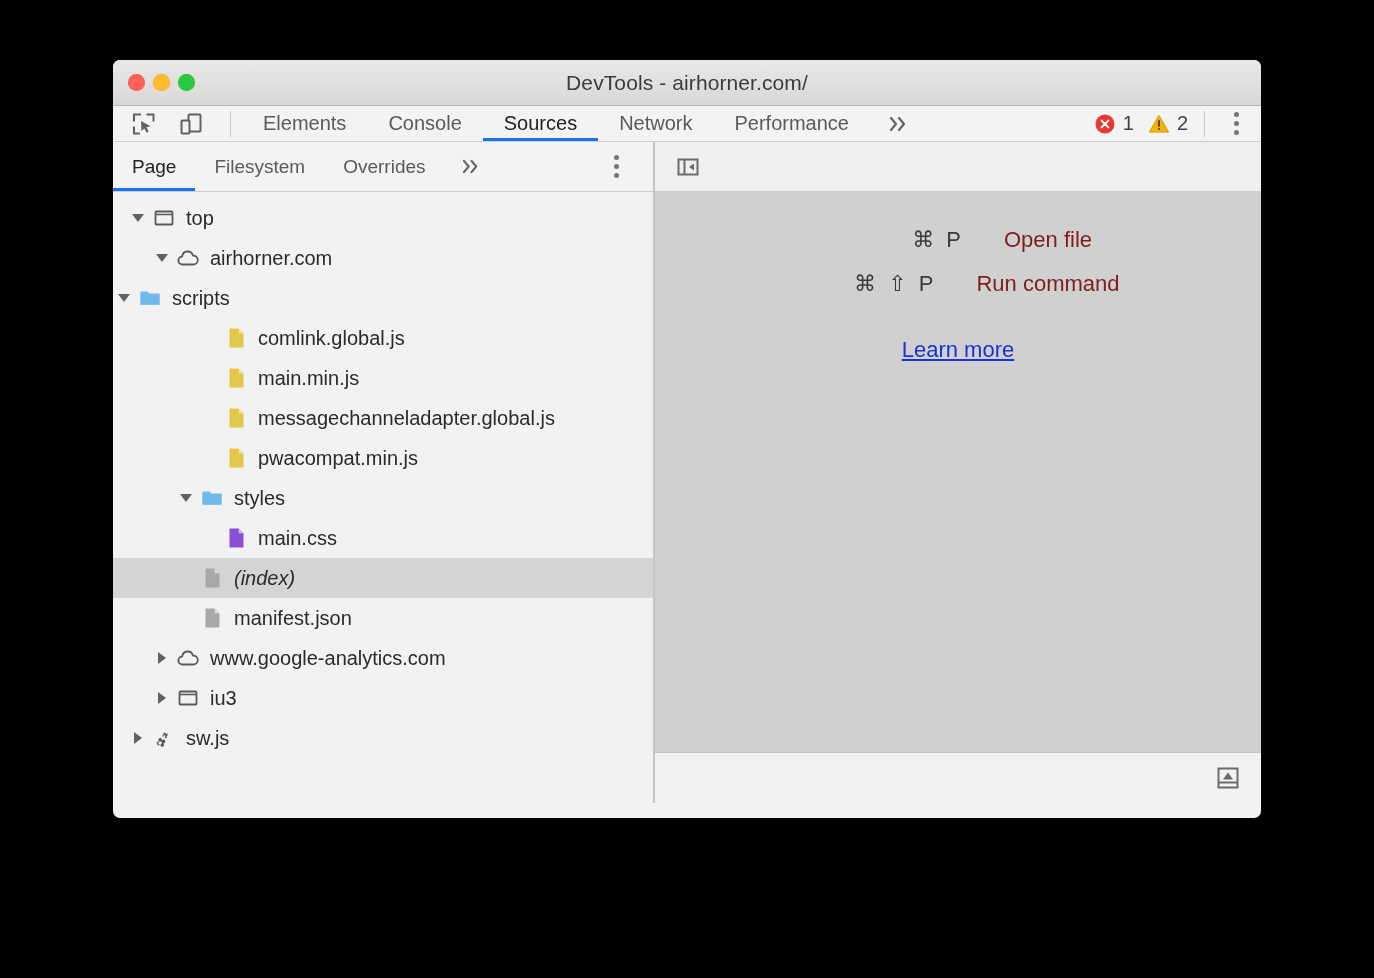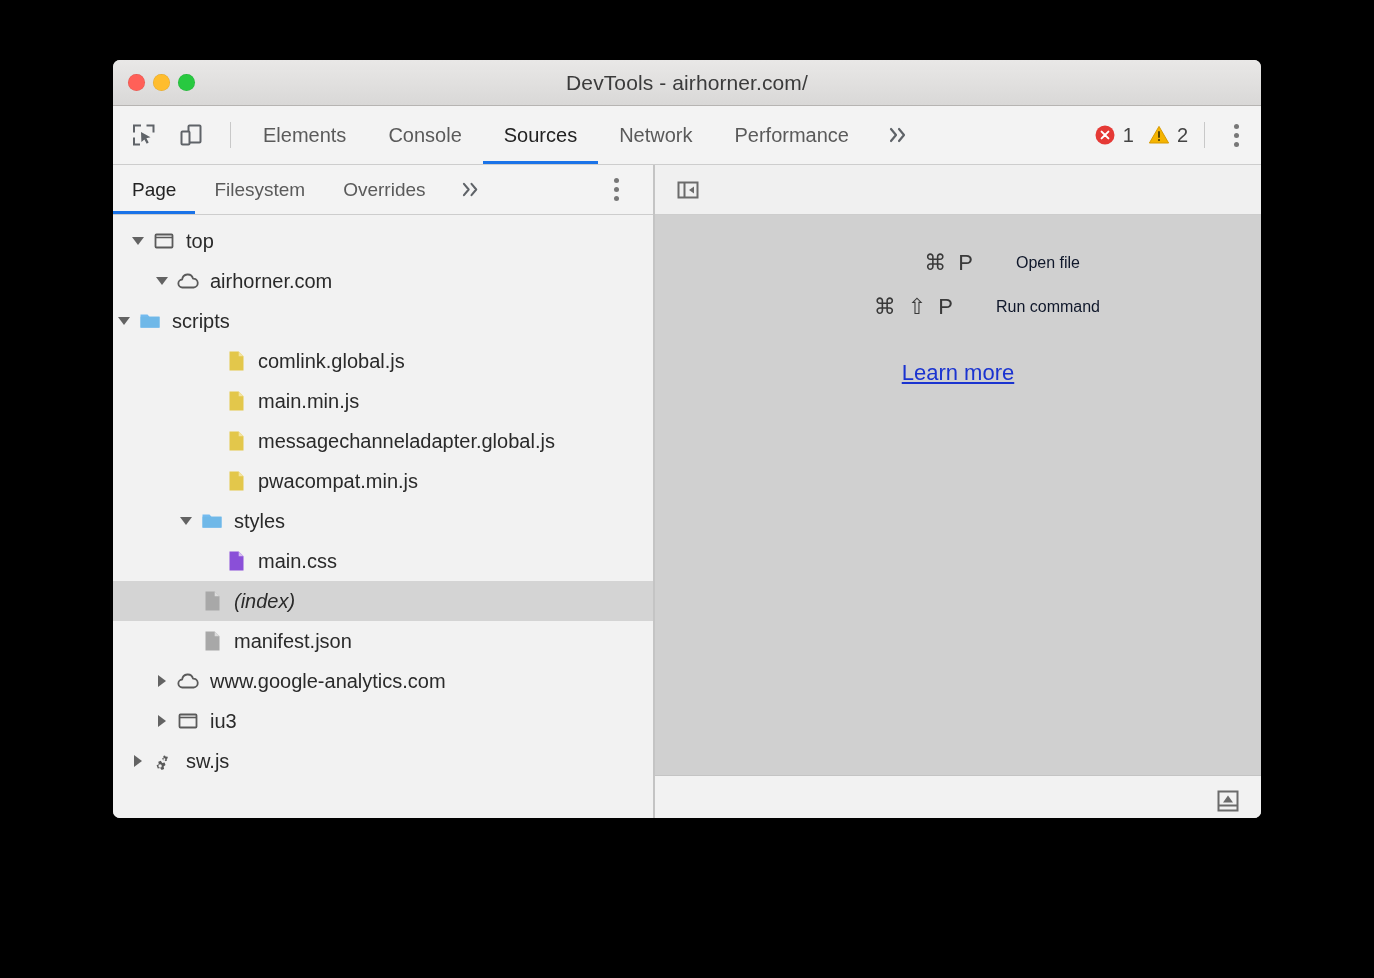--- a/index.html
+++ b/index.html
@@ -36,21 +36,21 @@
   .light { width: 17px; height: 17px; border-radius: 50%; }
   .light.red    { background: #ff6058; box-shadow: inset 0 0 0 0.5px rgba(0,0,0,.12); }
   .light.yellow { background: #ffbd2e; box-shadow: inset 0 0 0 0.5px rgba(0,0,0,.12); }
   .light.green  { background: #28c940; box-shadow: inset 0 0 0 0.5px rgba(0,0,0,.12); }
   #title-text {
     font-size: 21px; color: #3b3b3b; letter-spacing: .1px;
   }
 
   
   #tabbar {
-    height: 59px;
+    height: 36px;
     background: #f3f3f3;
     border-bottom: 1px solid #cdcdcd;
     display: flex; align-items: stretch;
     position: relative;
   }
   .tb-icons { display: flex; align-items: center; padding-left: 14px; gap: 13px; }
   .tb-icon-btn {
     width: 34px; height: 34px;
     display: flex; align-items: center; justify-content: center;
   }
@@ -153,21 +153,21 @@
     flex: 1; display: flex; flex-direction: column;
     align-items: center; justify-content: flex-start;
     padding-top: 35px;
     color: #3a3a3a;
   }
   .shortcut-row { display: flex; align-items: center; margin-bottom: 18px; }
   .keys {
     width: 180px; text-align: right; padding-right: 40px;
     font-size: 22px; color: #3a3a3a; letter-spacing: 3px;
   }
-  .sc-label { font-size: 16px; color: #0f172a; }
+  .sc-label { font-size: 22px; color: #7f1d1d; }
   .drop-line { font-size: 22px; color: #3a3a3a; margin-top: 12px; }
   .learn-more {
     margin-top: 22px; font-size: 22px; color: #1a33d0;
     text-decoration: underline; cursor: pointer;
   }
   #statusbar {
     height: 51px; background: #f2f2f2;
     border-top: 1px solid #c4c4c4;
     display: flex; align-items: center; justify-content: flex-end;
     padding-right: 18px;

